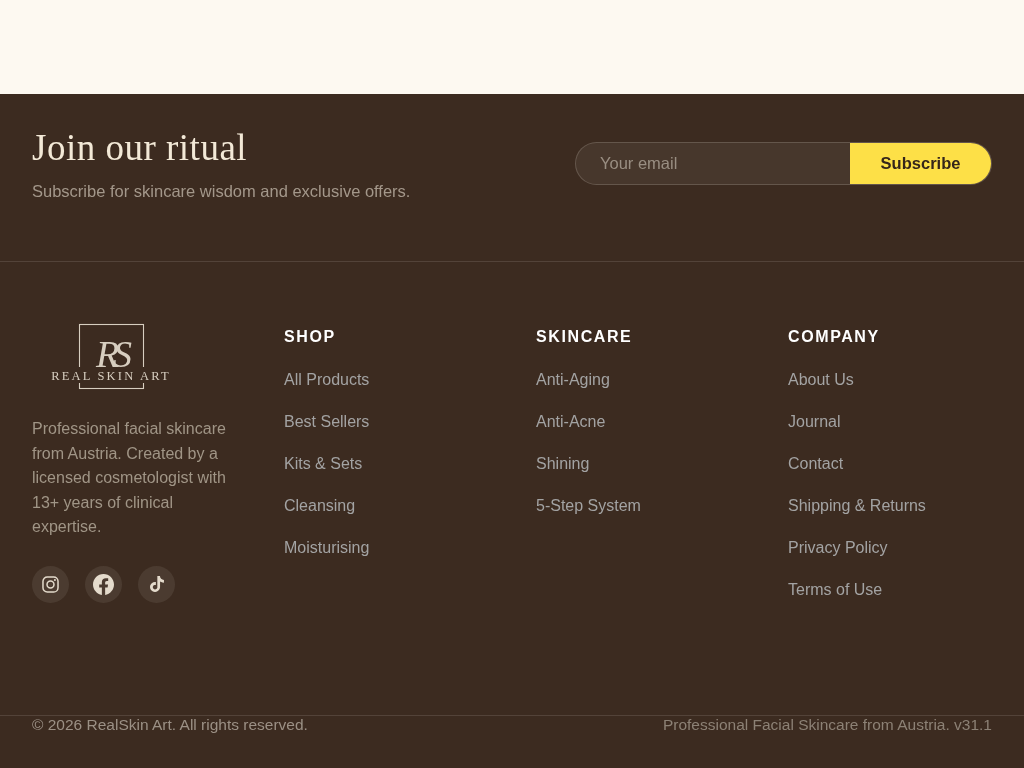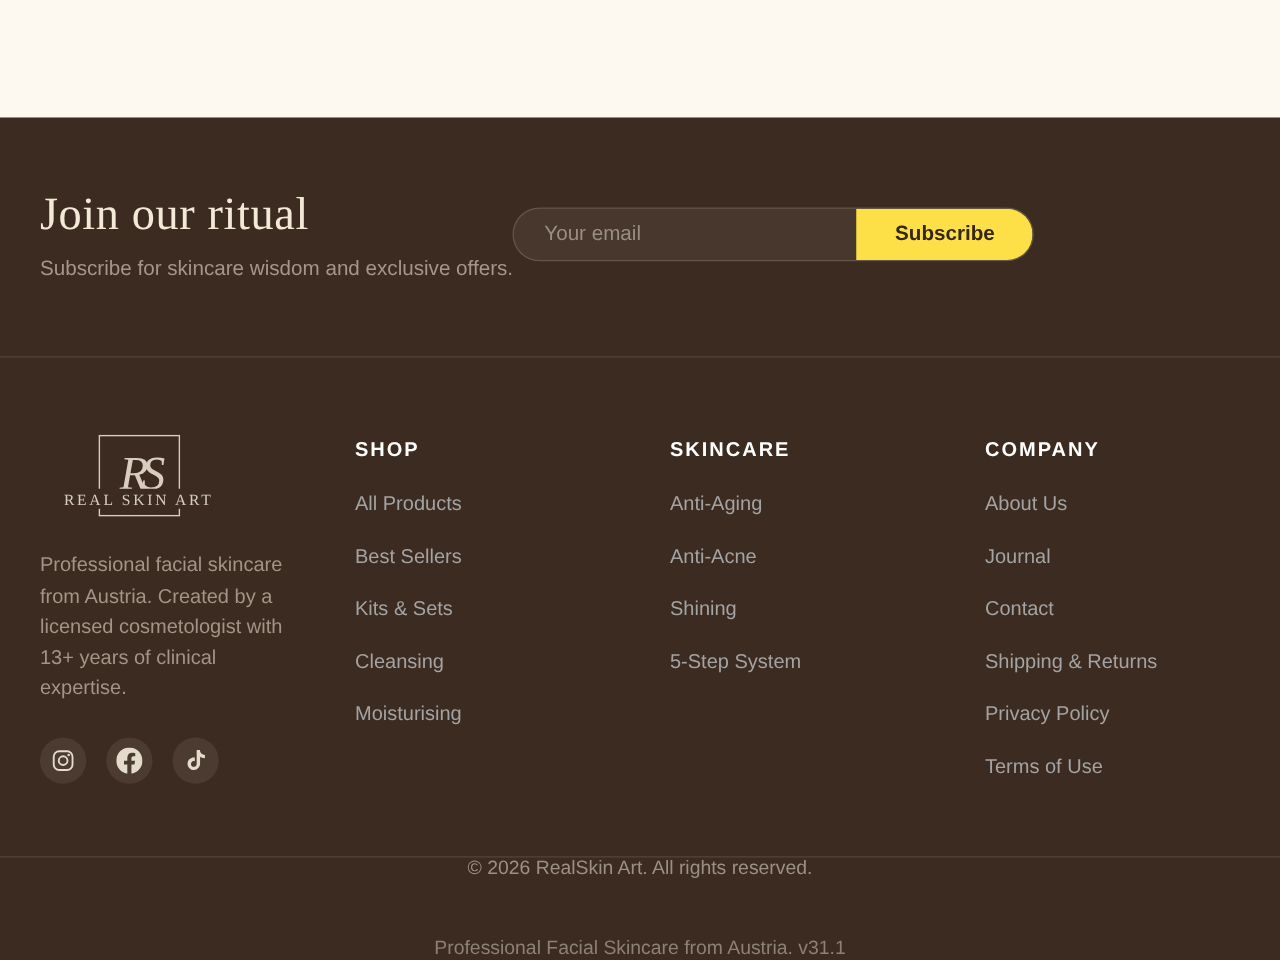--- a/index.html
+++ b/index.html
@@ -14,22 +14,23 @@
     background: #FDF9F1;
   }
   .footer {
     position: absolute;
     top: 94px; left: 0; right: 0; bottom: 0;
     background: #3C2B20;
   }
   
   .newsletter {
     display: flex;
+    justify-content: space-between;
     align-items: center;
-    padding: 56px 32px 60px 32px;
+    padding: 32px 32px 60px 32px;
     border-bottom: 1px solid rgba(253,249,241,0.12);
   }
   .newsletter-title {
     font-family: "Liberation Serif", "DejaVu Serif", serif;
     font-weight: 400;
     font-size: 37px;
     line-height: 1.2;
     color: #F3E9D7;
     letter-spacing: 0.5px;
   }
@@ -114,27 +115,25 @@
     background: rgba(253,249,241,0.08);
     display: flex;
     align-items: center;
     justify-content: center;
     cursor: pointer;
   }
   
   .bottom-bar {
     position: absolute;
     left: 0; right: 0; bottom: 0;
-    height: 83px;
+    height: 53px;
     border-top: 1px solid rgba(253,249,241,0.12);
     display: flex;
     justify-content: space-between;
-    align-items: center;
     padding: 0 32px;
-    flex-direction: column;
   }
   .copyright { font-size: 15.5px; color: #9B9085; }
   .tagline  { font-size: 15.5px; color: #8C8175; }
 </style>
 </head>
 <body>
 
 <div class="top-band"></div>
 
 <div class="footer">

